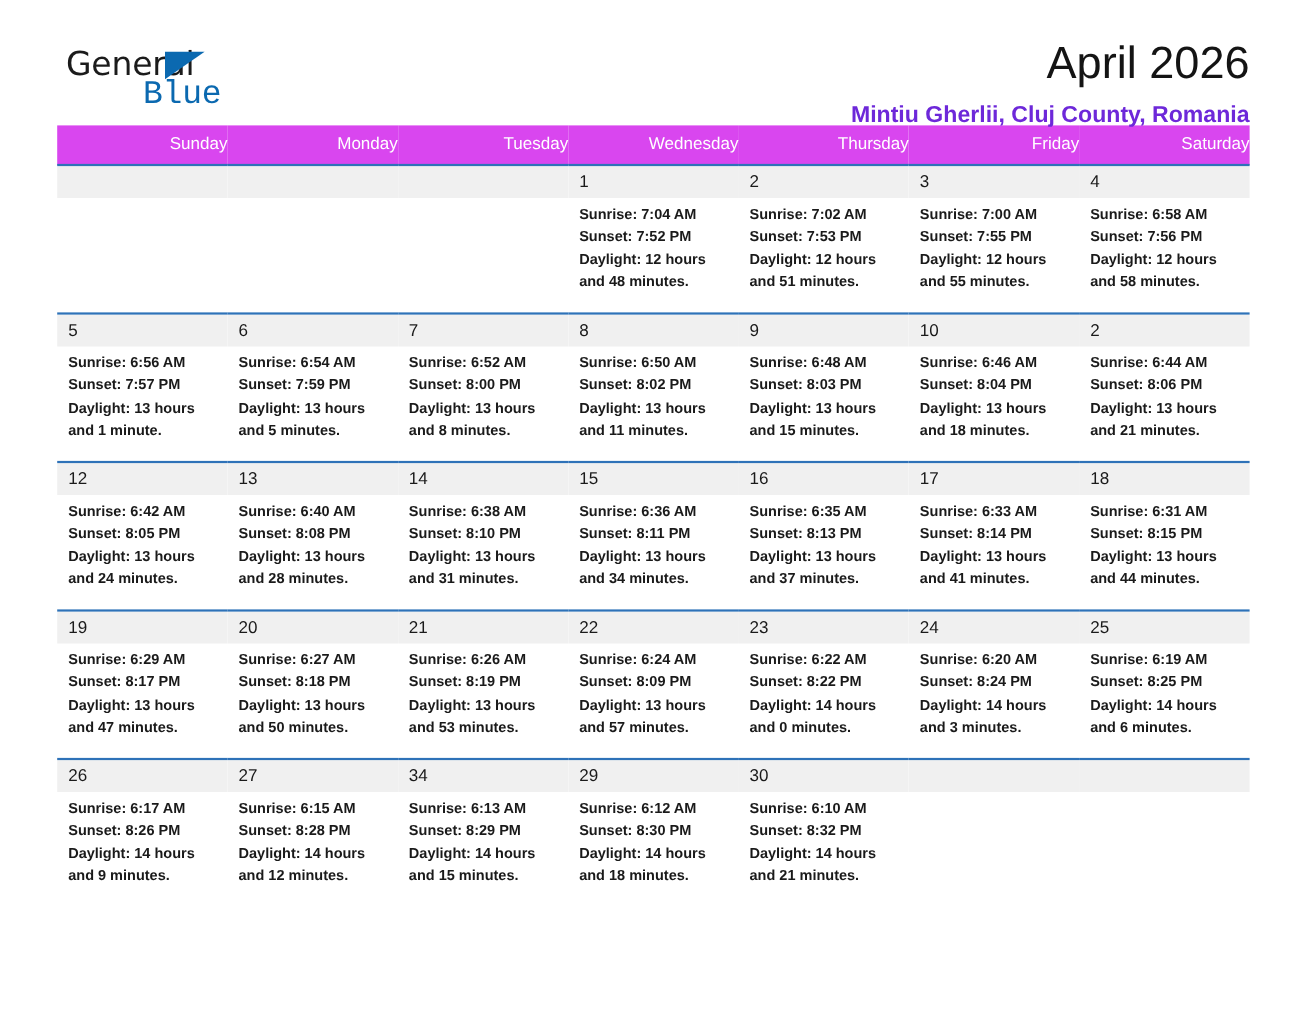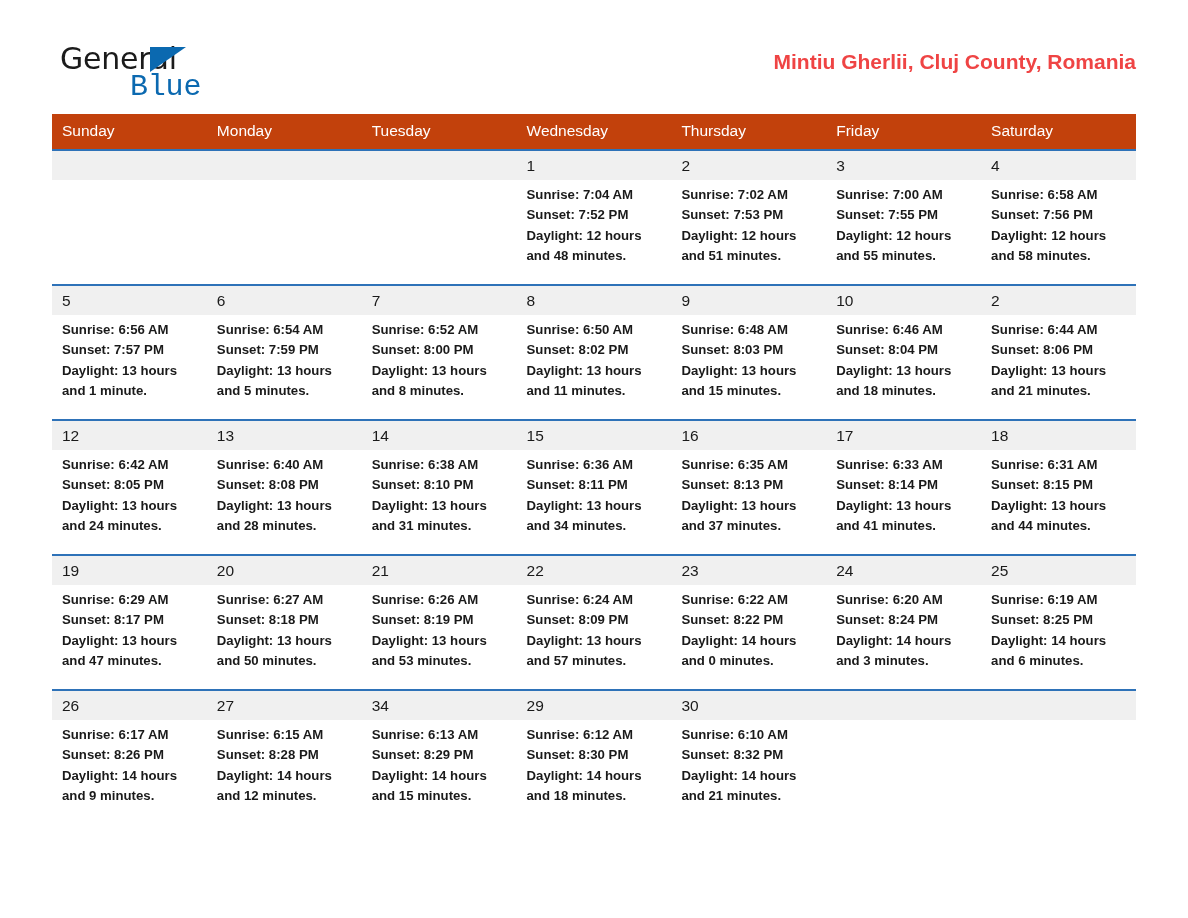--- a/index.html
+++ b/index.html
@@ -76,39 +76,39 @@
     font-size: 41px;
     font-weight: 400;
     color: #141414;
     line-height: 1.05;
     letter-spacing: 0px;
   }
   .location {
     margin-top: 14px;
     font-size: 21px;
     font-weight: 700;
-    color: #ef4444;
+    color: #6d28d9;
     letter-spacing: 0px;
   }
 
   
   .calendar {
     margin-top: 18px;
     width: 1084px;
     border-collapse: collapse;
     table-layout: fixed;
   }
   .calendar col { width: 154.85px; }
 
   thead th {
-    background: #c2410c;
+    background: #d946ef;
     color: #ffffff;
     font-size: 15.5px;
     font-weight: 400;
-    text-align: left;
+    text-align: right;
     padding: 8px 0 9px 10px;
     height: 16px;
     border: none;
   }
 
   tbody tr.week {
     height: 135px;
   }
   tbody td.day {
     vertical-align: top;
@@ -146,20 +146,21 @@
 
   <div class="top">
 
     <div class="logo">
       <span class="logo-general">General</span>
       <span class="logo-tri"></span>
       <span class="logo-blue">Blue</span>
     </div>
 
     <div class="titles">
+      <div class="month-title">April 2026</div>
       <div class="location">Mintiu Gherlii, Cluj County, Romania</div>
     </div>
 
   </div>
 
   <table class="calendar">
     <colgroup>
       <col>
         <col>
         <col>

